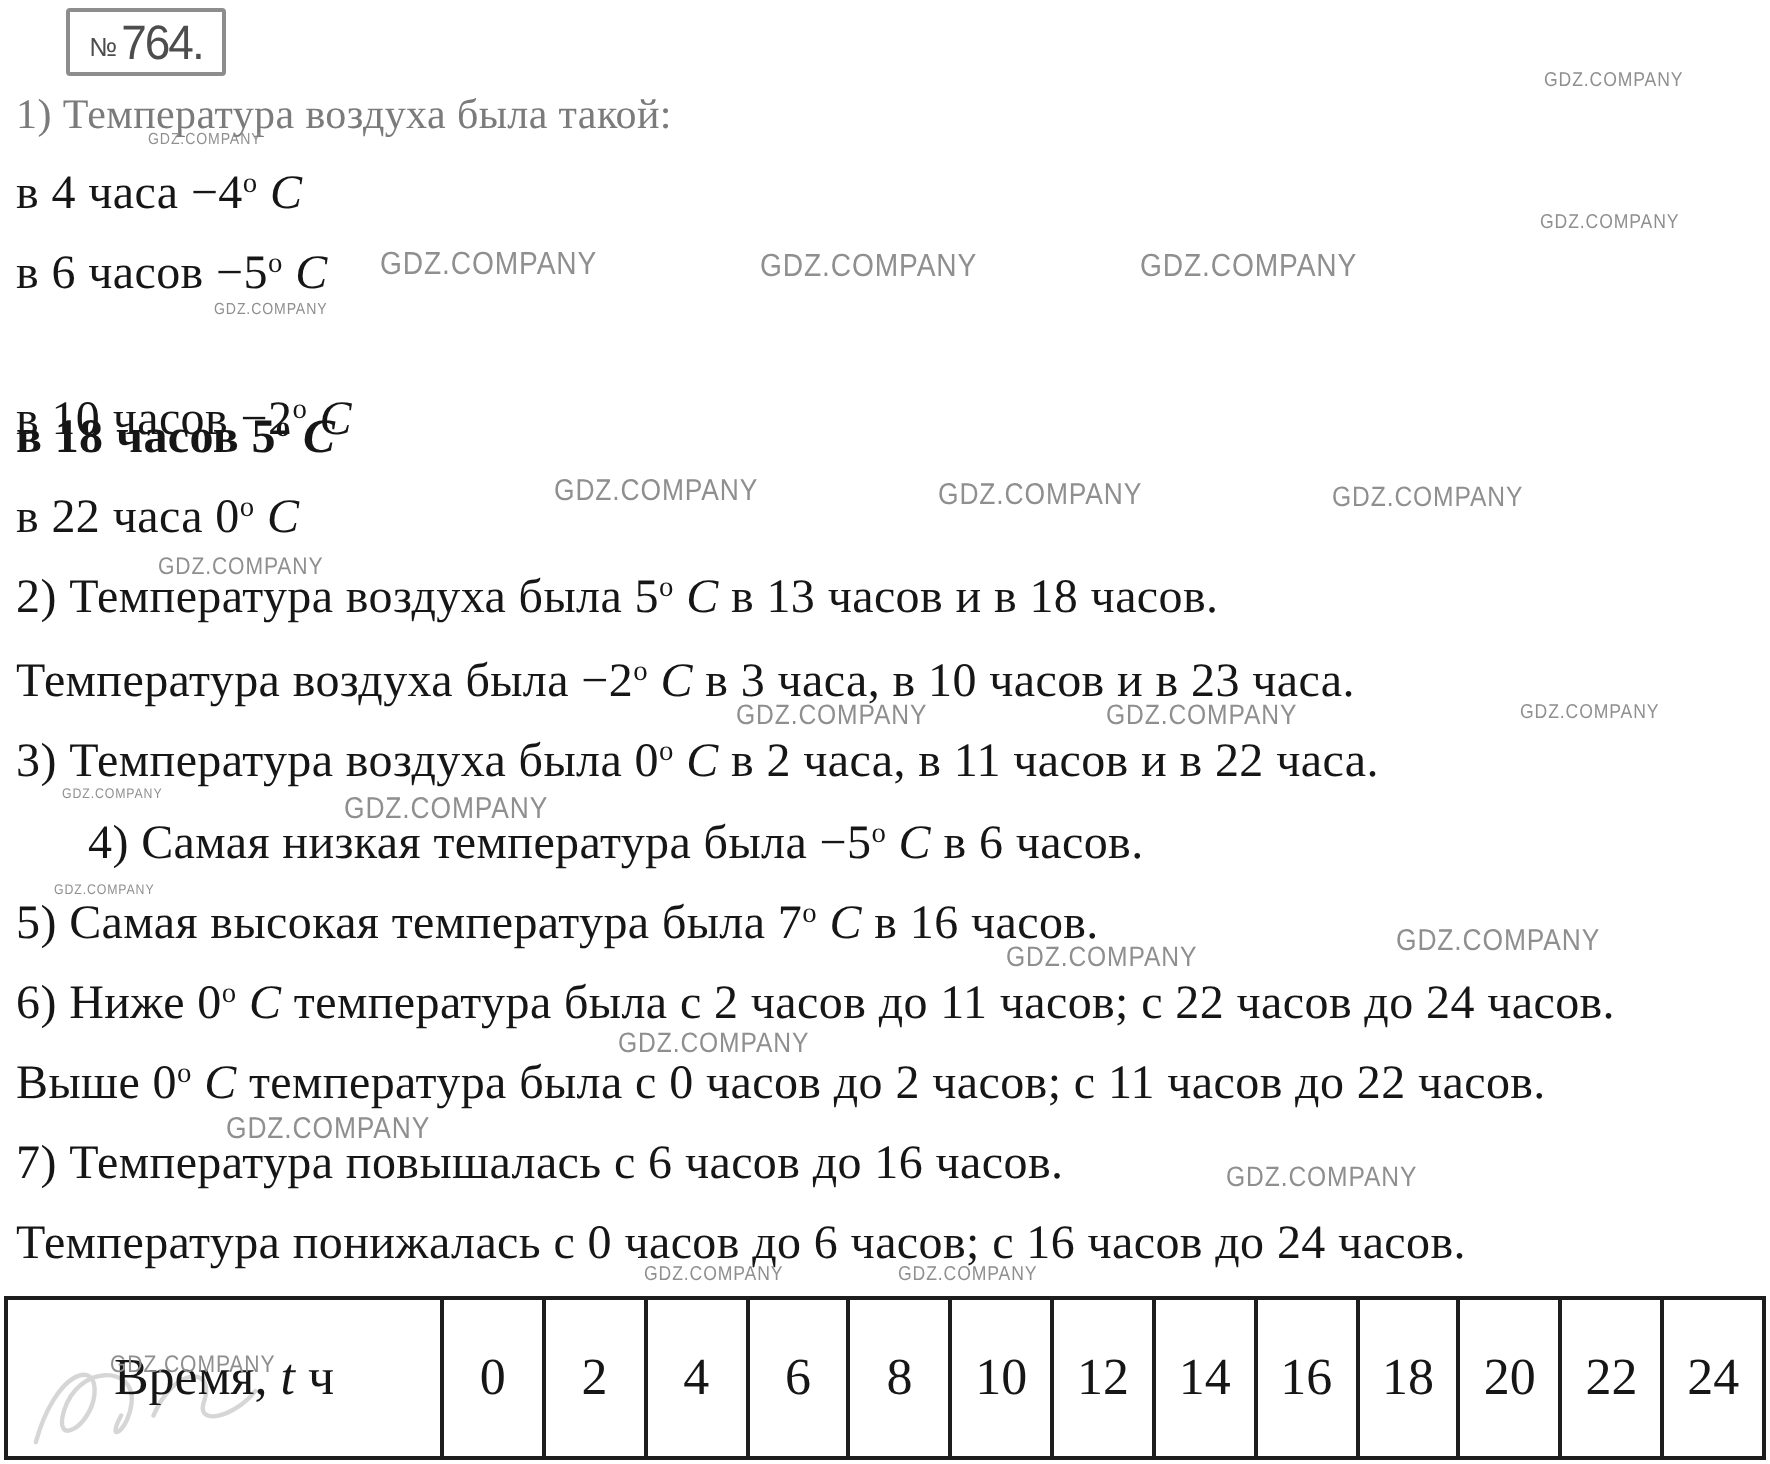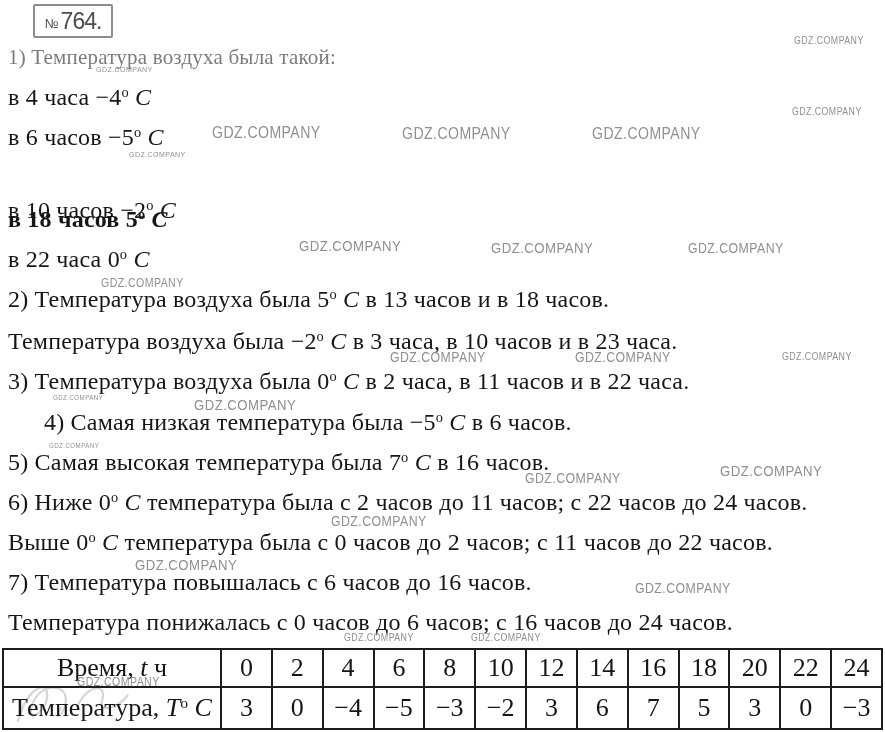--- a/index.html
+++ b/index.html
@@ -22,21 +22,21 @@
   }
   .problem-box .no{font-size:13px;margin-top:4px;letter-spacing:-1px;}
   .problem-box .num{font-size:23px;letter-spacing:-1px;transform:scaleY(1.05);}
   .text-line{
     position:absolute;white-space:nowrap;font-size:24px;line-height:26px;
     color:var(--ink,#161616);z-index:2;letter-spacing:.2px;
   }
   .text-line.muted{color:var(--muted,#7b7b7b);}
   .ital{font-style:italic;}
   sup.sup{font-size:.6em;line-height:0;position:relative;top:.1em;vertical-align:super;font-style:normal;}
-  .wm-layer{position:absolute;inset:0;z-index:4;pointer-events:none;margin-left:22px;}
+  .wm-layer{position:absolute;inset:0;z-index:4;pointer-events:none;}
   .wm{
     position:absolute;display:inline-block;white-space:nowrap;
     font-family:"Liberation Sans",sans-serif;color:var(--wm,#8f8f8f);
     letter-spacing:.5px;transform:scaleX(.88);transform-origin:left top;line-height:1;
   }
   .scribble{position:absolute;left:6px;top:672px;z-index:1;opacity:.55;}
   table.temp-table{
     position:absolute;left:2px;top:648px;width:881px;height:82px;z-index:2;
     border-collapse:collapse;table-layout:fixed;font-size:26px;background:transparent;
   }
@@ -93,36 +93,20 @@
           <td>8</td>
           <td>10</td>
           <td>12</td>
           <td>14</td>
           <td>16</td>
           <td>18</td>
           <td>20</td>
           <td>22</td>
           <td>24</td>
         </tr>
-    <tr>
-      <td class="lbl" id="temp-label"><span>Температура, </span><span class="ital">T</span><sup class="sup">o</sup><span class="ital"> C</span></td>
-    <td>3</td>
-          <td>0</td>
-          <td>−4</td>
-          <td>−5</td>
-          <td>−3</td>
-          <td>−2</td>
-          <td>3</td>
-          <td>6</td>
-          <td>7</td>
-          <td>5</td>
-          <td>3</td>
-          <td>0</td>
-          <td>−3</td>
-        </tr>
   </tbody>
     </table>
 
   <div class="wm-layer" id="wm-layer">
       <span class="wm" style="left: 772px; top: 36px; font-size: 10px;">GDZ.COMPANY</span>
       <span class="wm" style="left: 74px; top: 66px; font-size: 8px;">GDZ.COMPANY</span>
       <span class="wm" style="left: 190px; top: 125px; font-size: 16px;">GDZ.COMPANY</span>
       <span class="wm" style="left: 380px; top: 126px; font-size: 16px;">GDZ.COMPANY</span>
       <span class="wm" style="left: 570px; top: 126px; font-size: 16px;">GDZ.COMPANY</span>
       <span class="wm" style="left: 770px; top: 107px; font-size: 10px;">GDZ.COMPANY</span>

